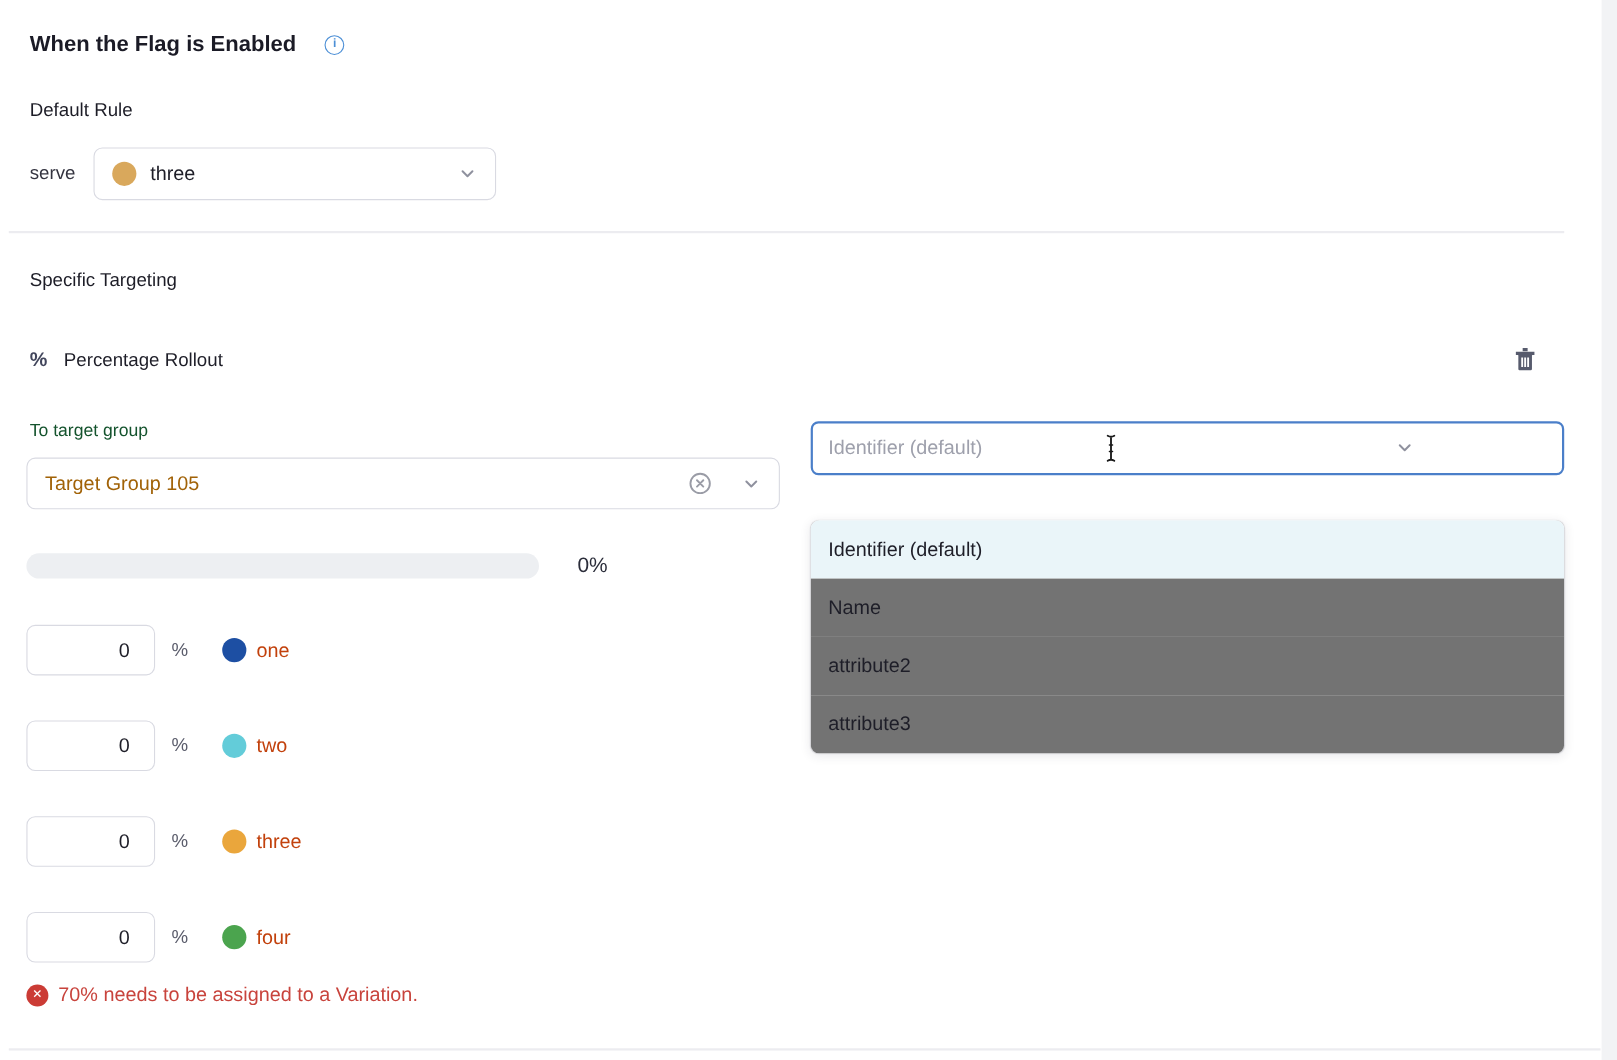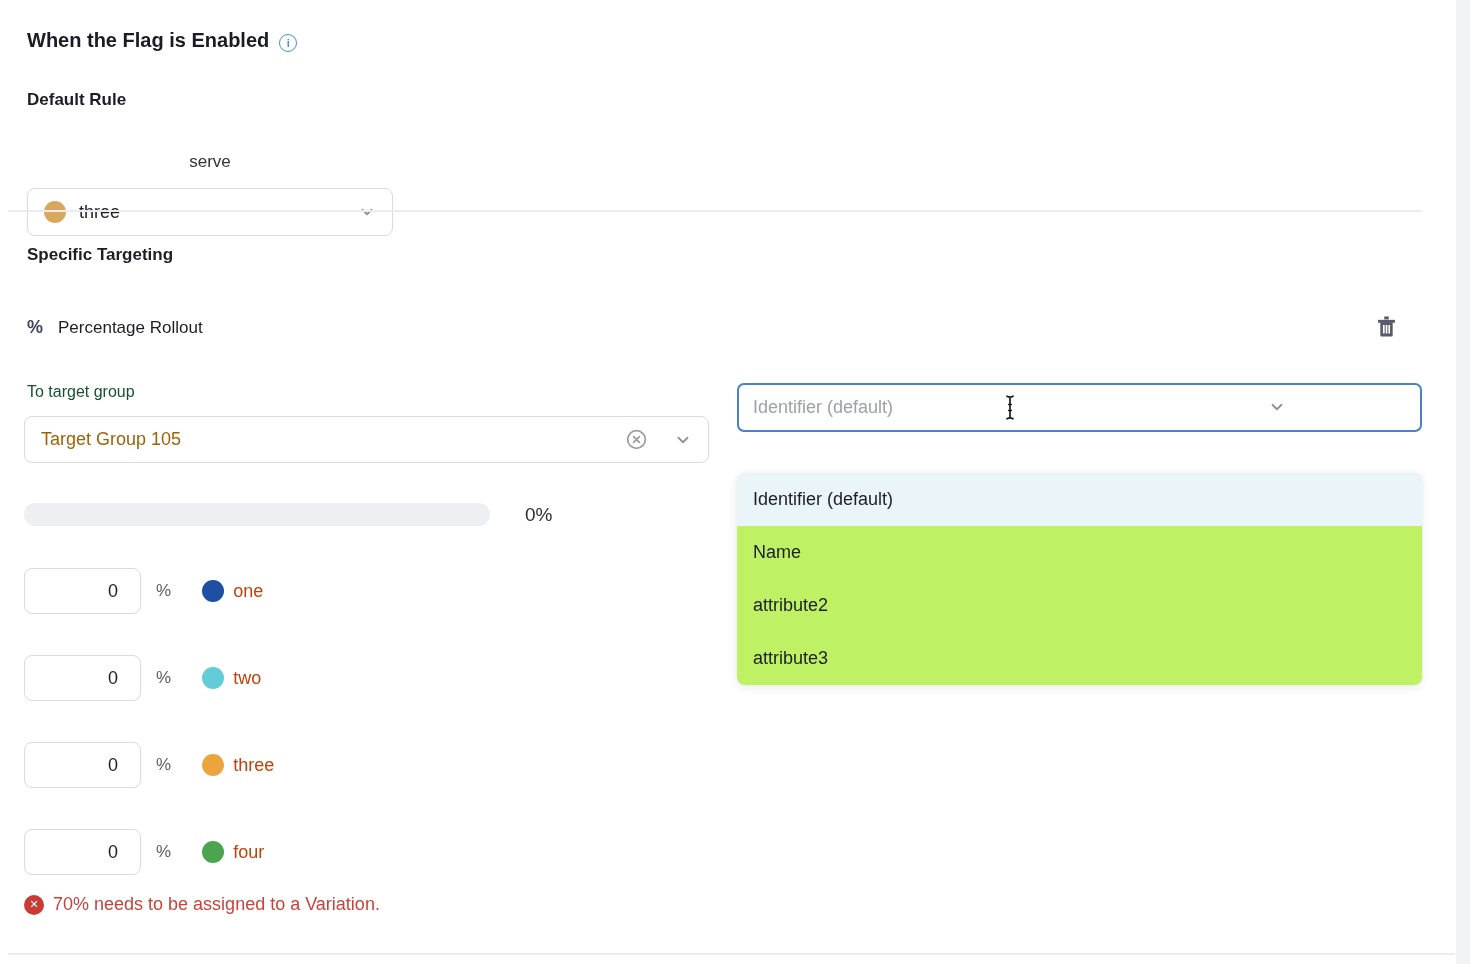--- a/index.html
+++ b/index.html
@@ -10,33 +10,33 @@
     color: #1e1e28;
     overflow: hidden;
     position: relative;
   }
   .abs { position: absolute; }
 
   
   .right-strip { left: 1456px; top: 0; width: 14px; height: 964px; background: #f2f3f5; }
 
   
-  .page-title { left: 27px; top: 29px; font-size: 20px; font-weight: 700; color: #1b1b26; display: flex; align-items: flex-end; gap: 10px; }
+  .page-title { left: 27px; top: 29px; font-size: 20px; font-weight: 700; color: #1b1b26; display: flex; align-items: center; gap: 26px; }
   .info-icon {
     width: 18px; height: 18px; border: 1.6px solid #4c8fd6; border-radius: 50%;
     color: #4c8fd6; font-size: 11px; font-weight: 700; font-style: normal;
     display: inline-flex; align-items: center; justify-content: center; line-height: 1;
   }
-  .section-h { font-size: 17px; font-weight: 700; color: #1d1d27; }
+  .section-h { font-size: 17px; font-weight: 400; color: #1d1d27; }
   .h-default { left: 27px; top: 90px; }
   .h-specific { left: 27px; top: 245px; }
   .field-label { font-size: 16px; color: #14532d; }
 
   
-  .serve-row { left: 27px; top: 152px; display: flex; align-items: center; gap: 16px; flex-direction: column; }
+  .serve-row { left: 27px; top: 134px; display: flex; align-items: center; gap: 16px; }
   .serve-label { font-size: 17px; color: #33333f; }
   .select-box {
     background: #fff; border: 1px solid #d9dae2; border-radius: 8px;
     display: flex; align-items: center; cursor: pointer;
   }
   .serve-select { width: 366px; height: 48px; padding: 0 16px; gap: 13px; }
   .dot { width: 22px; height: 22px; border-radius: 50%; flex: 0 0 auto; }
   .select-text { font-size: 18px; color: #1e1e28; flex: 1; }
   .chev { flex: 0 0 auto; }
 
@@ -71,21 +71,21 @@
 
   
   .menu {
     position: absolute; left: 0; top: 90px; width: 685px;
     background: #fff; border-radius: 8px;
     box-shadow: 0 2px 10px rgba(40,41,61,.10), 0 0 1px rgba(40,41,61,.18);
     overflow: hidden; z-index: 5;
   }
   .menu-item {
     height: 53px; line-height: 53px; padding: 0 16px;
-    font-size: 18px; color: #1e1e28; cursor: pointer; background: #bef264;
+    font-size: 18px; color: #1e1e28; cursor: pointer; background: #737373;
   }
   .menu-item.highlighted { background: #eaf5f9; }
 
   
   .progress-row { left: 24px; top: 503px; display: flex; align-items: center; }
   .progress-track { width: 466px; height: 23px; background: #edeff2; border-radius: 12px; overflow: hidden; }
   .progress-fill { height: 100%; width: 0%; background: #4b7fc9; }
   .progress-total { margin-left: 35px; font-size: 19px; color: #2b2d3a; }
 
   

